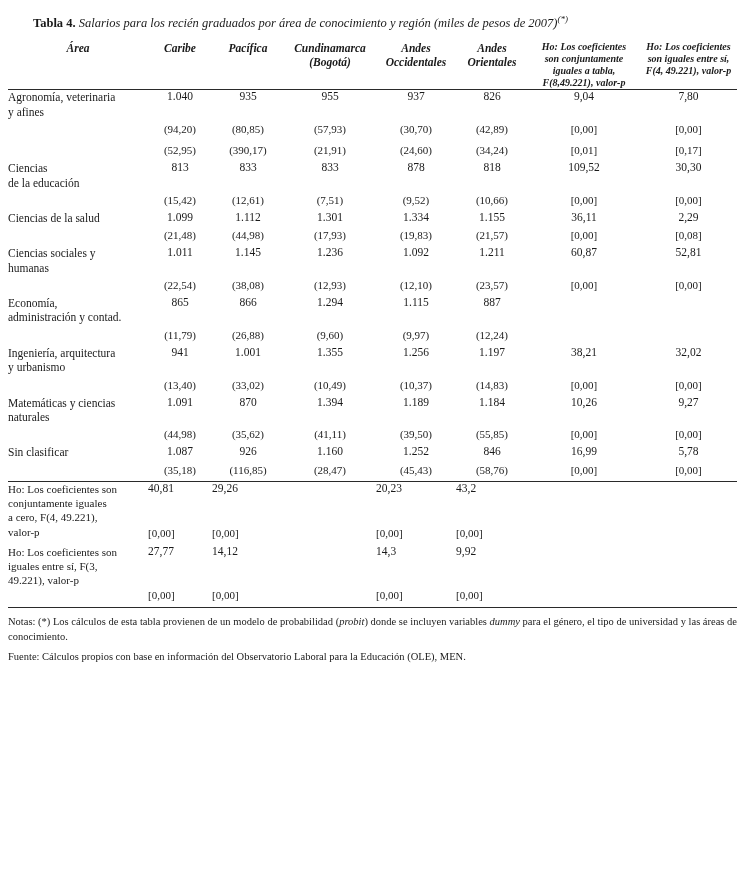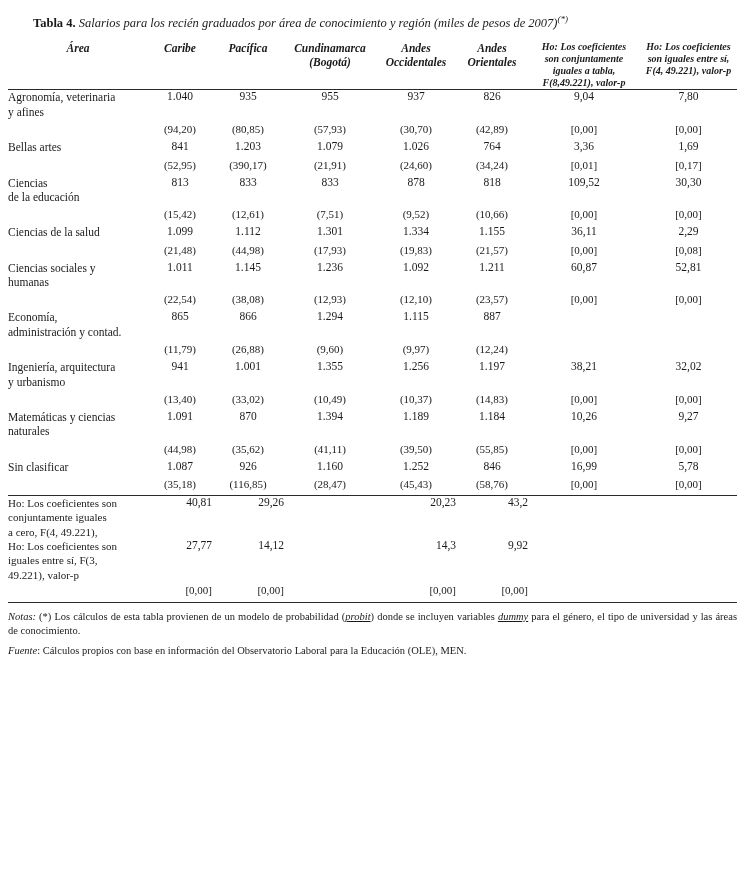--- a/index.html
+++ b/index.html
@@ -91,38 +91,38 @@
   tr.sub td.num { font-size: 11px; }
 
   td.foot-label {
     font-size: 11px;
     text-align: left;
     line-height: 1.3;
     padding: 7px 6px 3px 2px;
   }
   td.foot-num {
     font-size: 11.5px;
-    text-align: right;
+    text-align: left;
     padding: 7px 2px 3px 2px;
   }
   tr.foot-sub td.foot-num {
     font-size: 11px;
     padding-top: 2px;
     padding-bottom: 6px;
   }
   .notes {
     width: 729px;
     margin: 7px auto 0 auto;
     font-size: 10.5px;
     line-height: 1.35;
     text-align: justify;
   }
   .notes p { margin: 0 0 6px 0; }
-  .notes .ital { font-style: italic; text-decoration: underline; }
-  .notes .lead { font-style: italic; }
+  .notes .ital { font-style: italic; }
+  .notes .lead { }
 </style>
 </head>
 <body>
 
 <div class="page">
 
   <div class="caption">
     <span class="lbl">Tabla 4.</span>
     <span class="ttl">Salarios para los recién graduados por área de conocimiento y región (miles de pesos de 2007)</span><span class="sup">(*)</span>
   </div>
@@ -195,32 +195,20 @@
         <td class="area"></td>
         <td class="num">(94,20)</td>
         <td class="num">(80,85)</td>
         <td class="num">(57,93)</td>
         <td class="num">(30,70)</td>
         <td class="num">(42,89)</td>
         <td class="num">[0,00]</td>
         <td class="num">[0,00]</td>
       </tr>
 
-      <tr>
-        <td class="area">
-          <div>Bellas artes</div>
-        </td>
-        <td class="num">841</td>
-        <td class="num">1.203</td>
-        <td class="num">1.079</td>
-        <td class="num">1.026</td>
-        <td class="num">764</td>
-        <td class="num">3,36</td>
-        <td class="num">1,69</td>
-      </tr>
       <tr class="sub">
         <td class="area"></td>
         <td class="num">(52,95)</td>
         <td class="num">(390,17)</td>
         <td class="num">(21,91)</td>
         <td class="num">(24,60)</td>
         <td class="num">(34,24)</td>
         <td class="num">[0,01]</td>
         <td class="num">[0,17]</td>
       </tr>
@@ -398,20 +386,32 @@
           <div>a cero, F(4, 49.221),</div>
         </td>
         <td class="foot-num">40,81</td>
         <td class="foot-num">29,26</td>
         <td class="foot-num"></td>
         <td class="foot-num">20,23</td>
         <td class="foot-num">43,2</td>
         <td class="foot-num"></td>
         <td class="foot-num"></td>
       </tr>
+      <tr class="foot-sub">
+        <td class="foot-label">
+          <div>valor-p</div>
+        </td>
+        <td class="foot-num">[0,00]</td>
+        <td class="foot-num">[0,00]</td>
+        <td class="foot-num"></td>
+        <td class="foot-num">[0,00]</td>
+        <td class="foot-num">[0,00]</td>
+        <td class="foot-num"></td>
+        <td class="foot-num"></td>
+      </tr>
 
       <tr>
         <td class="foot-label">
           <div>Ho: Los coeficientes son</div>
           <div>iguales entre sí, F(3,</div>
           <div>49.221),  valor-p</div>
         </td>
         <td class="foot-num">27,77</td>
         <td class="foot-num">14,12</td>
         <td class="foot-num"></td>

